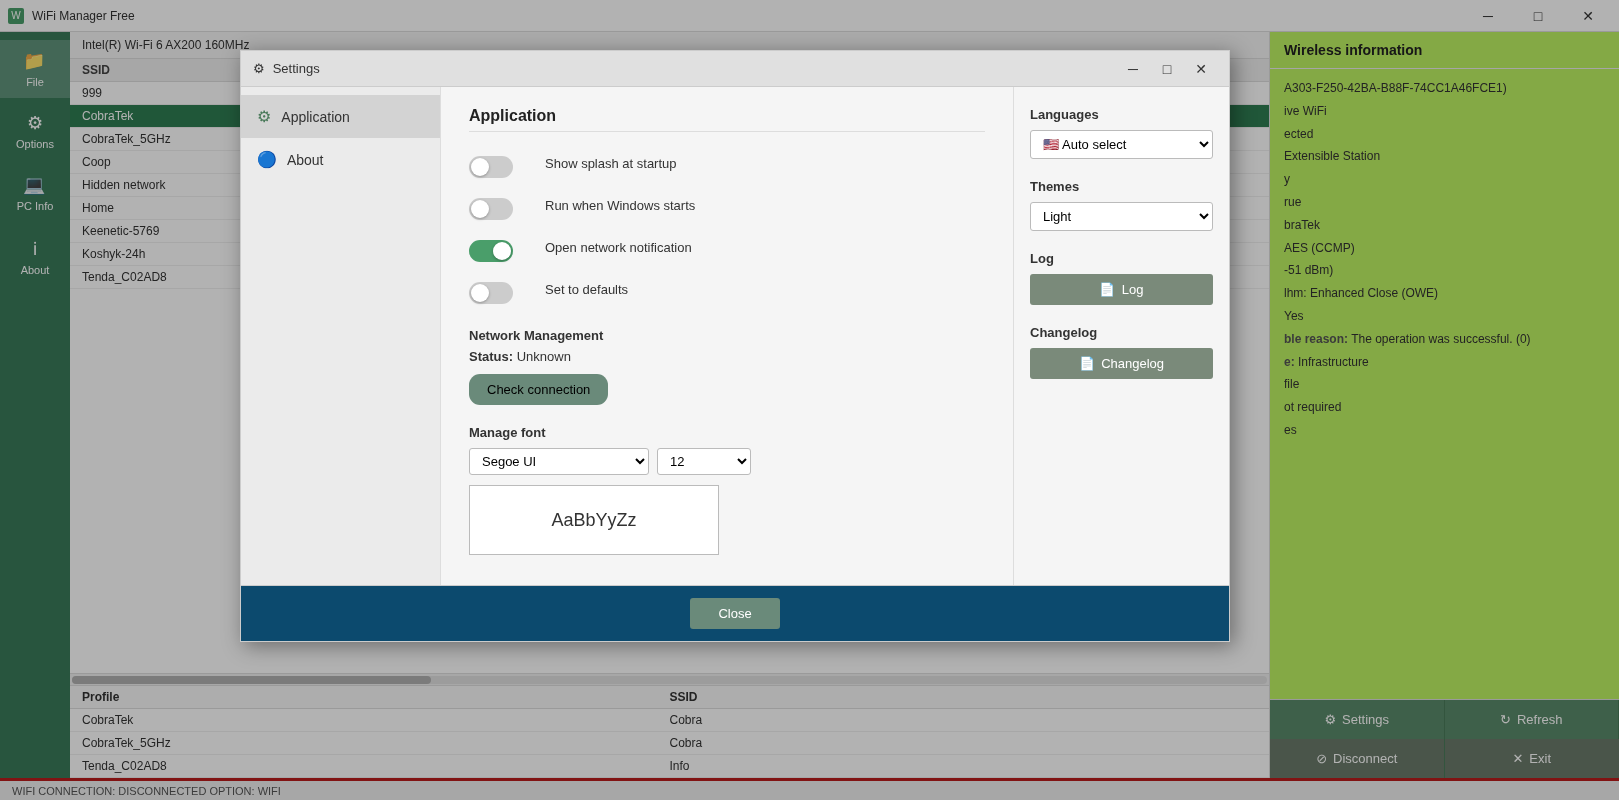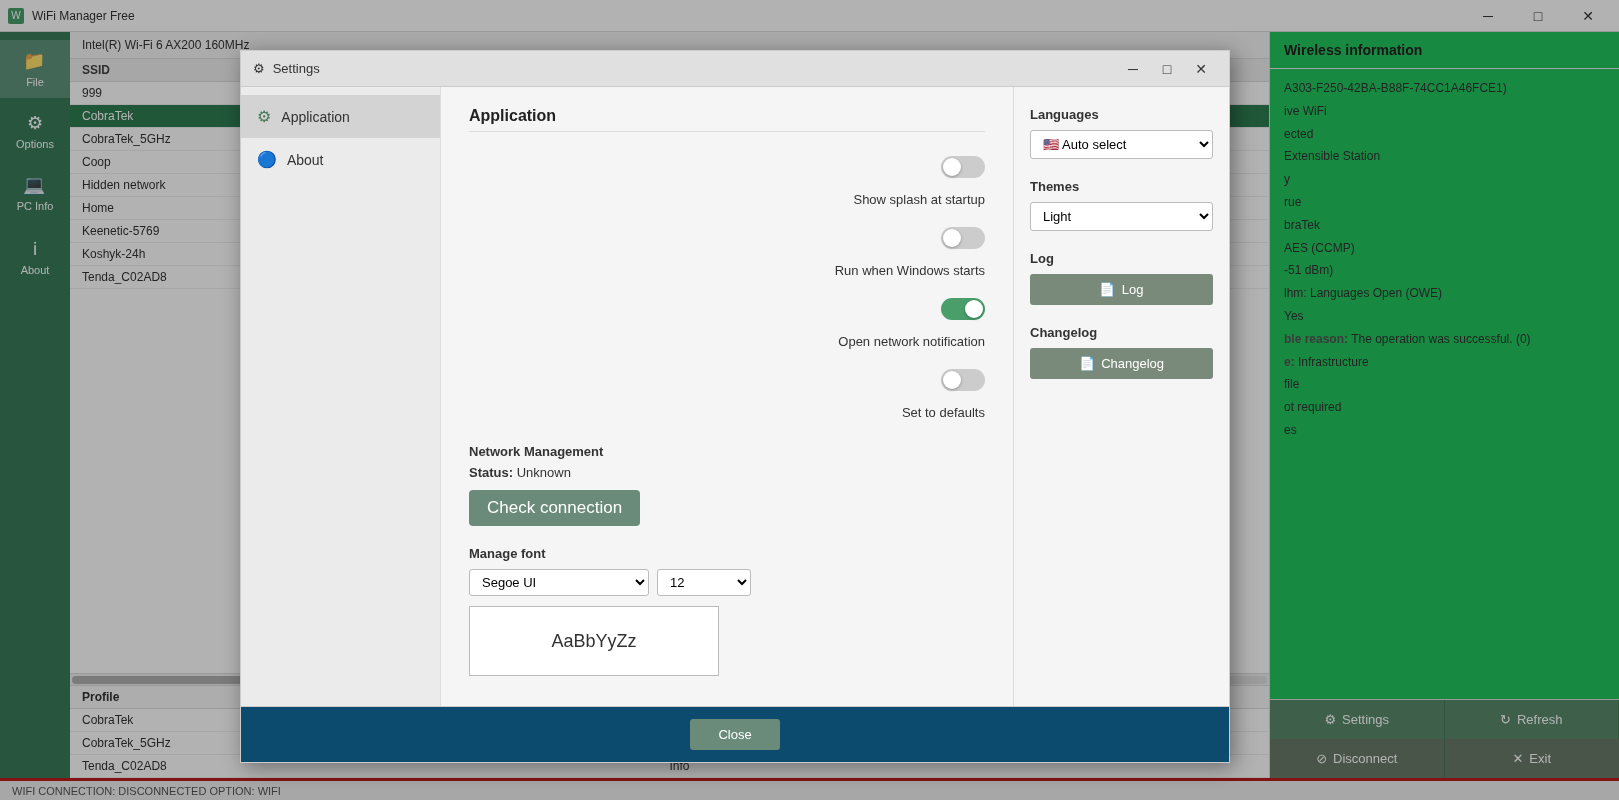--- a/index.html
+++ b/index.html
@@ -183,21 +183,21 @@
     .scrollbar-thumb {
       width: 30%;
       height: 100%;
       background: #b0b0b0;
       border-radius: 4px;
     }
 
     
     .wireless-panel {
       width: 350px;
-      background: #22c55e;
+      background: #bef264;
       border-left: 1px solid #ddd;
       display: flex;
       flex-direction: column;
     }
 
     .wireless-panel-title {
       font-size: 14px;
       font-weight: 600;
       padding: 10px 14px;
       border-bottom: 1px solid #eee;
@@ -352,24 +352,23 @@
       font-size: 16px;
       font-weight: 600;
       color: #222;
       margin-bottom: 8px;
       border-bottom: 1px solid #ddd;
       padding-bottom: 6px;
     }
 
     .toggle-row {
       display: flex;
-      align-items: flex-end;
-      gap: 14px;
+      align-items: flex-start;
+      gap: 32px;
       margin-bottom: 4px;
-      flex-direction: column;
     }
 
     .toggle {
       width: 44px;
       height: 22px;
       border-radius: 11px;
       background: #ccc;
       position: relative;
       cursor: pointer;
       flex-shrink: 0;
@@ -415,26 +414,26 @@
     .nm-status {
       font-size: 13px;
       color: #333;
       margin-bottom: 10px;
     }
 
     .nm-status-label { font-weight: 600; }
 
     .check-conn-btn {
       background: #6a8a7a;
-      color: #ffffff;
+      color: #000000;
       border: none;
       padding: 8px 18px;
-      font-size: 17px;
-      cursor: pointer;
-      border-radius: 4px;
+      font-size: 13px;
+      cursor: pointer;
+      border-radius: 11px;
     }
 
     .manage-font-section { margin-top: 4px; }
 
     .mf-title {
       font-size: 13px;
       font-weight: 600;
       color: #333;
       margin-bottom: 8px;
     }
@@ -713,21 +712,21 @@
       <div class="wireless-info-body">
         <div class="info-row">A303-F250-42BA-B88F-74CC1A46FCE1)</div>
         <div class="info-row">ive WiFi</div>
         <div class="info-row">ected</div>
         <div class="info-row">Extensible Station</div>
         <div class="info-row">y</div>
         <div class="info-row">rue</div>
         <div class="info-row">braTek</div>
         <div class="info-row">AES (CCMP)</div>
         <div class="info-row">-51 dBm)</div>
-        <div class="info-row">lhm: Languages Open (OWE)</div>
+        <div class="info-row">lhm: Enhanced Close (OWE)</div>
         <div class="info-row">Yes</div>
         <div class="info-row"><span class="info-label">ble reason:</span> The operation was successful. (0)</div>
         <div class="info-row"><span class="info-label">e:</span> Infrastructure</div>
         <div class="info-row">file</div>
         <div class="info-row">ot required</div>
         <div class="info-row">es</div>
       </div>
       <div class="wireless-panel-footer">
         <button class="footer-btn">
           <span>⚙</span>

